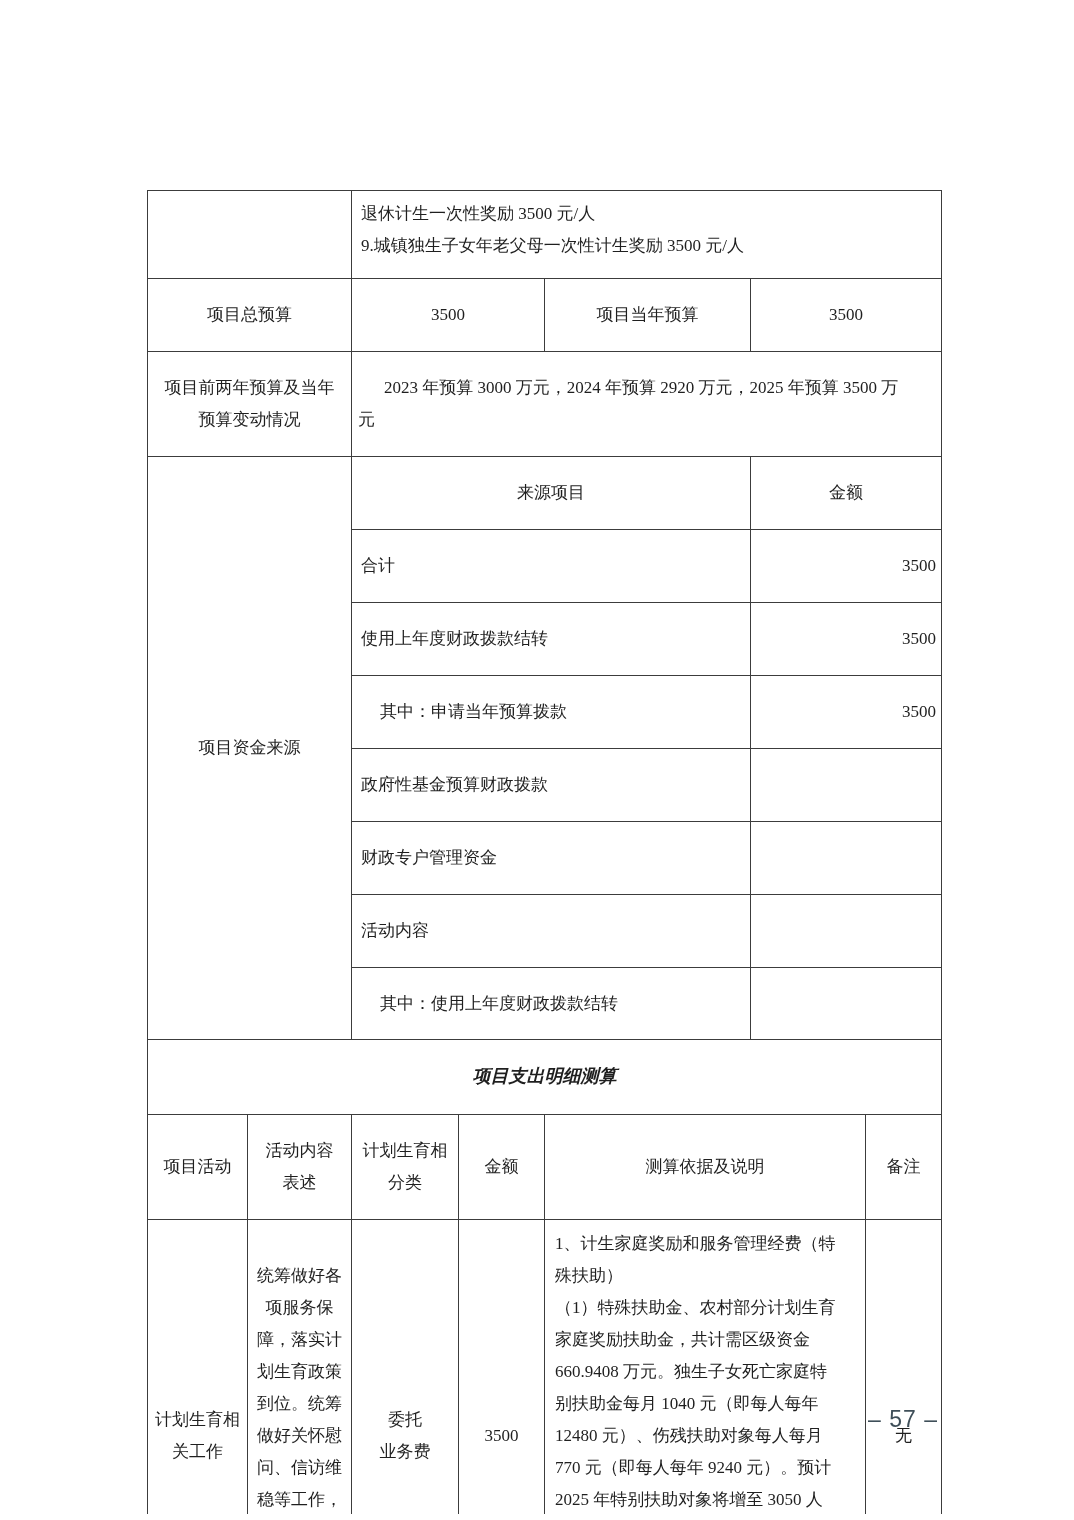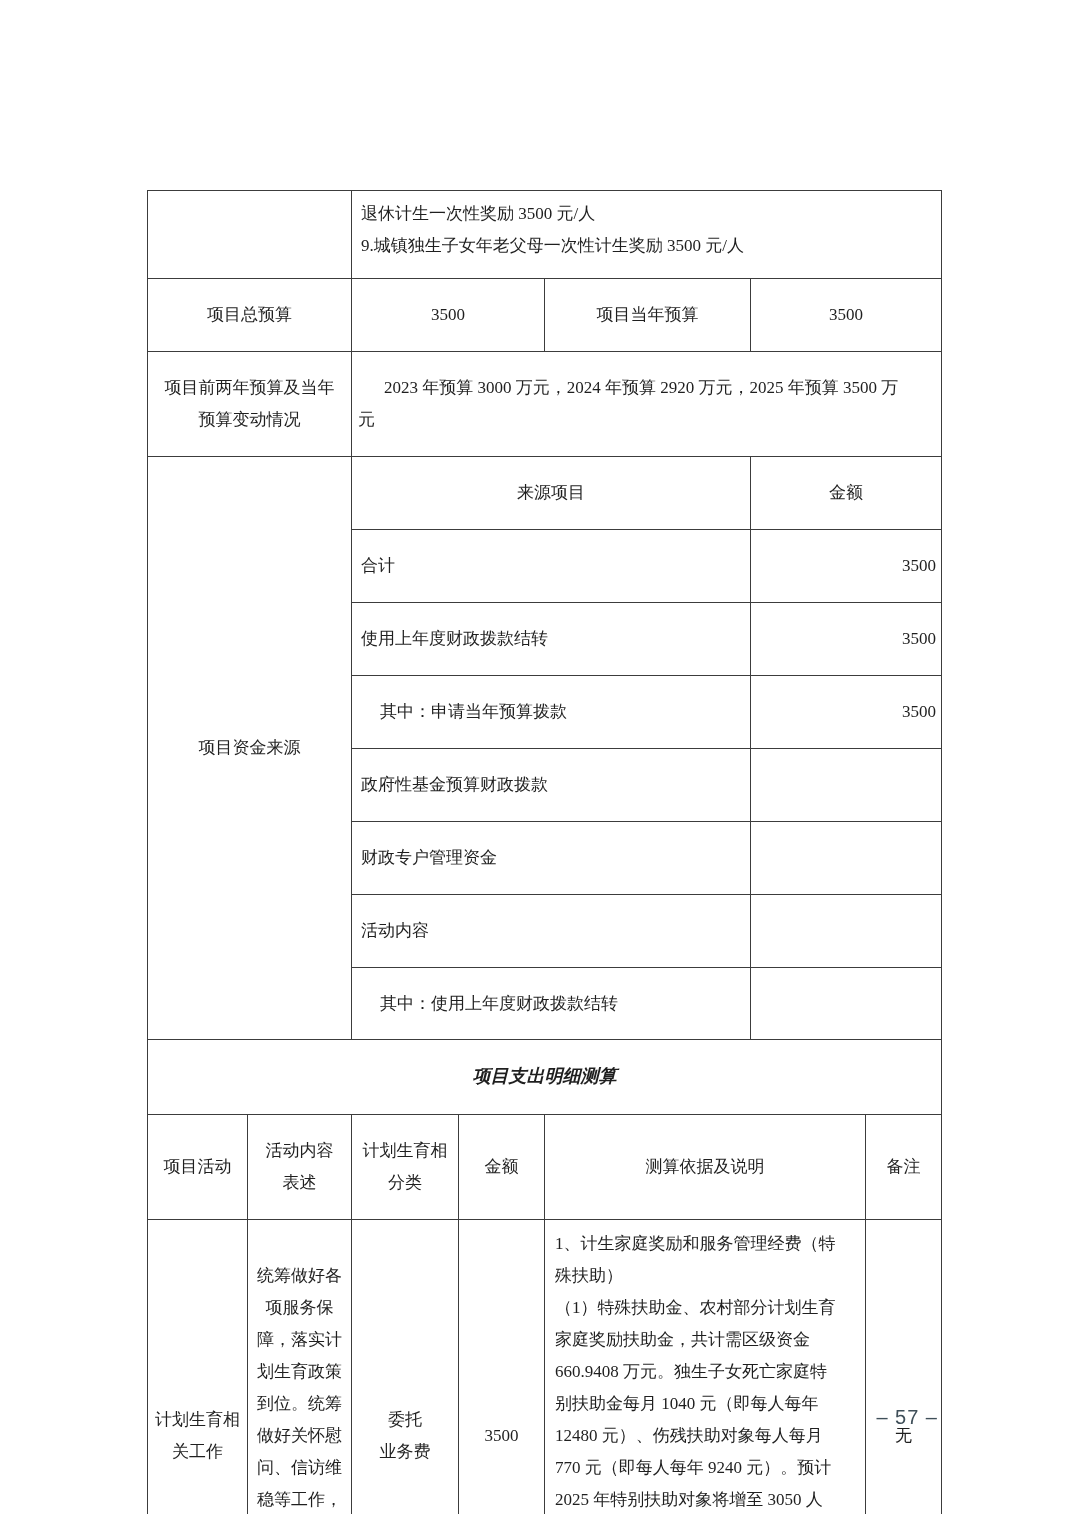--- a/index.html
+++ b/index.html
@@ -43,21 +43,21 @@
     padding: 8px 10px;
     text-align: left;
     vertical-align: top;
   }
   .cont-cell { padding: 7px 9px; vertical-align: top; }
 
   .page-number {
     position: absolute;
     top: 1406px;
     right: 136px;
-    font-size: 20px;
+    font-size: 23px;
     letter-spacing: 1px;
     color: #3f4f59;
     font-family: "Liberation Sans", sans-serif;
   }
 </style>
 </head>
 <body>
 
 <div class="page">
 

